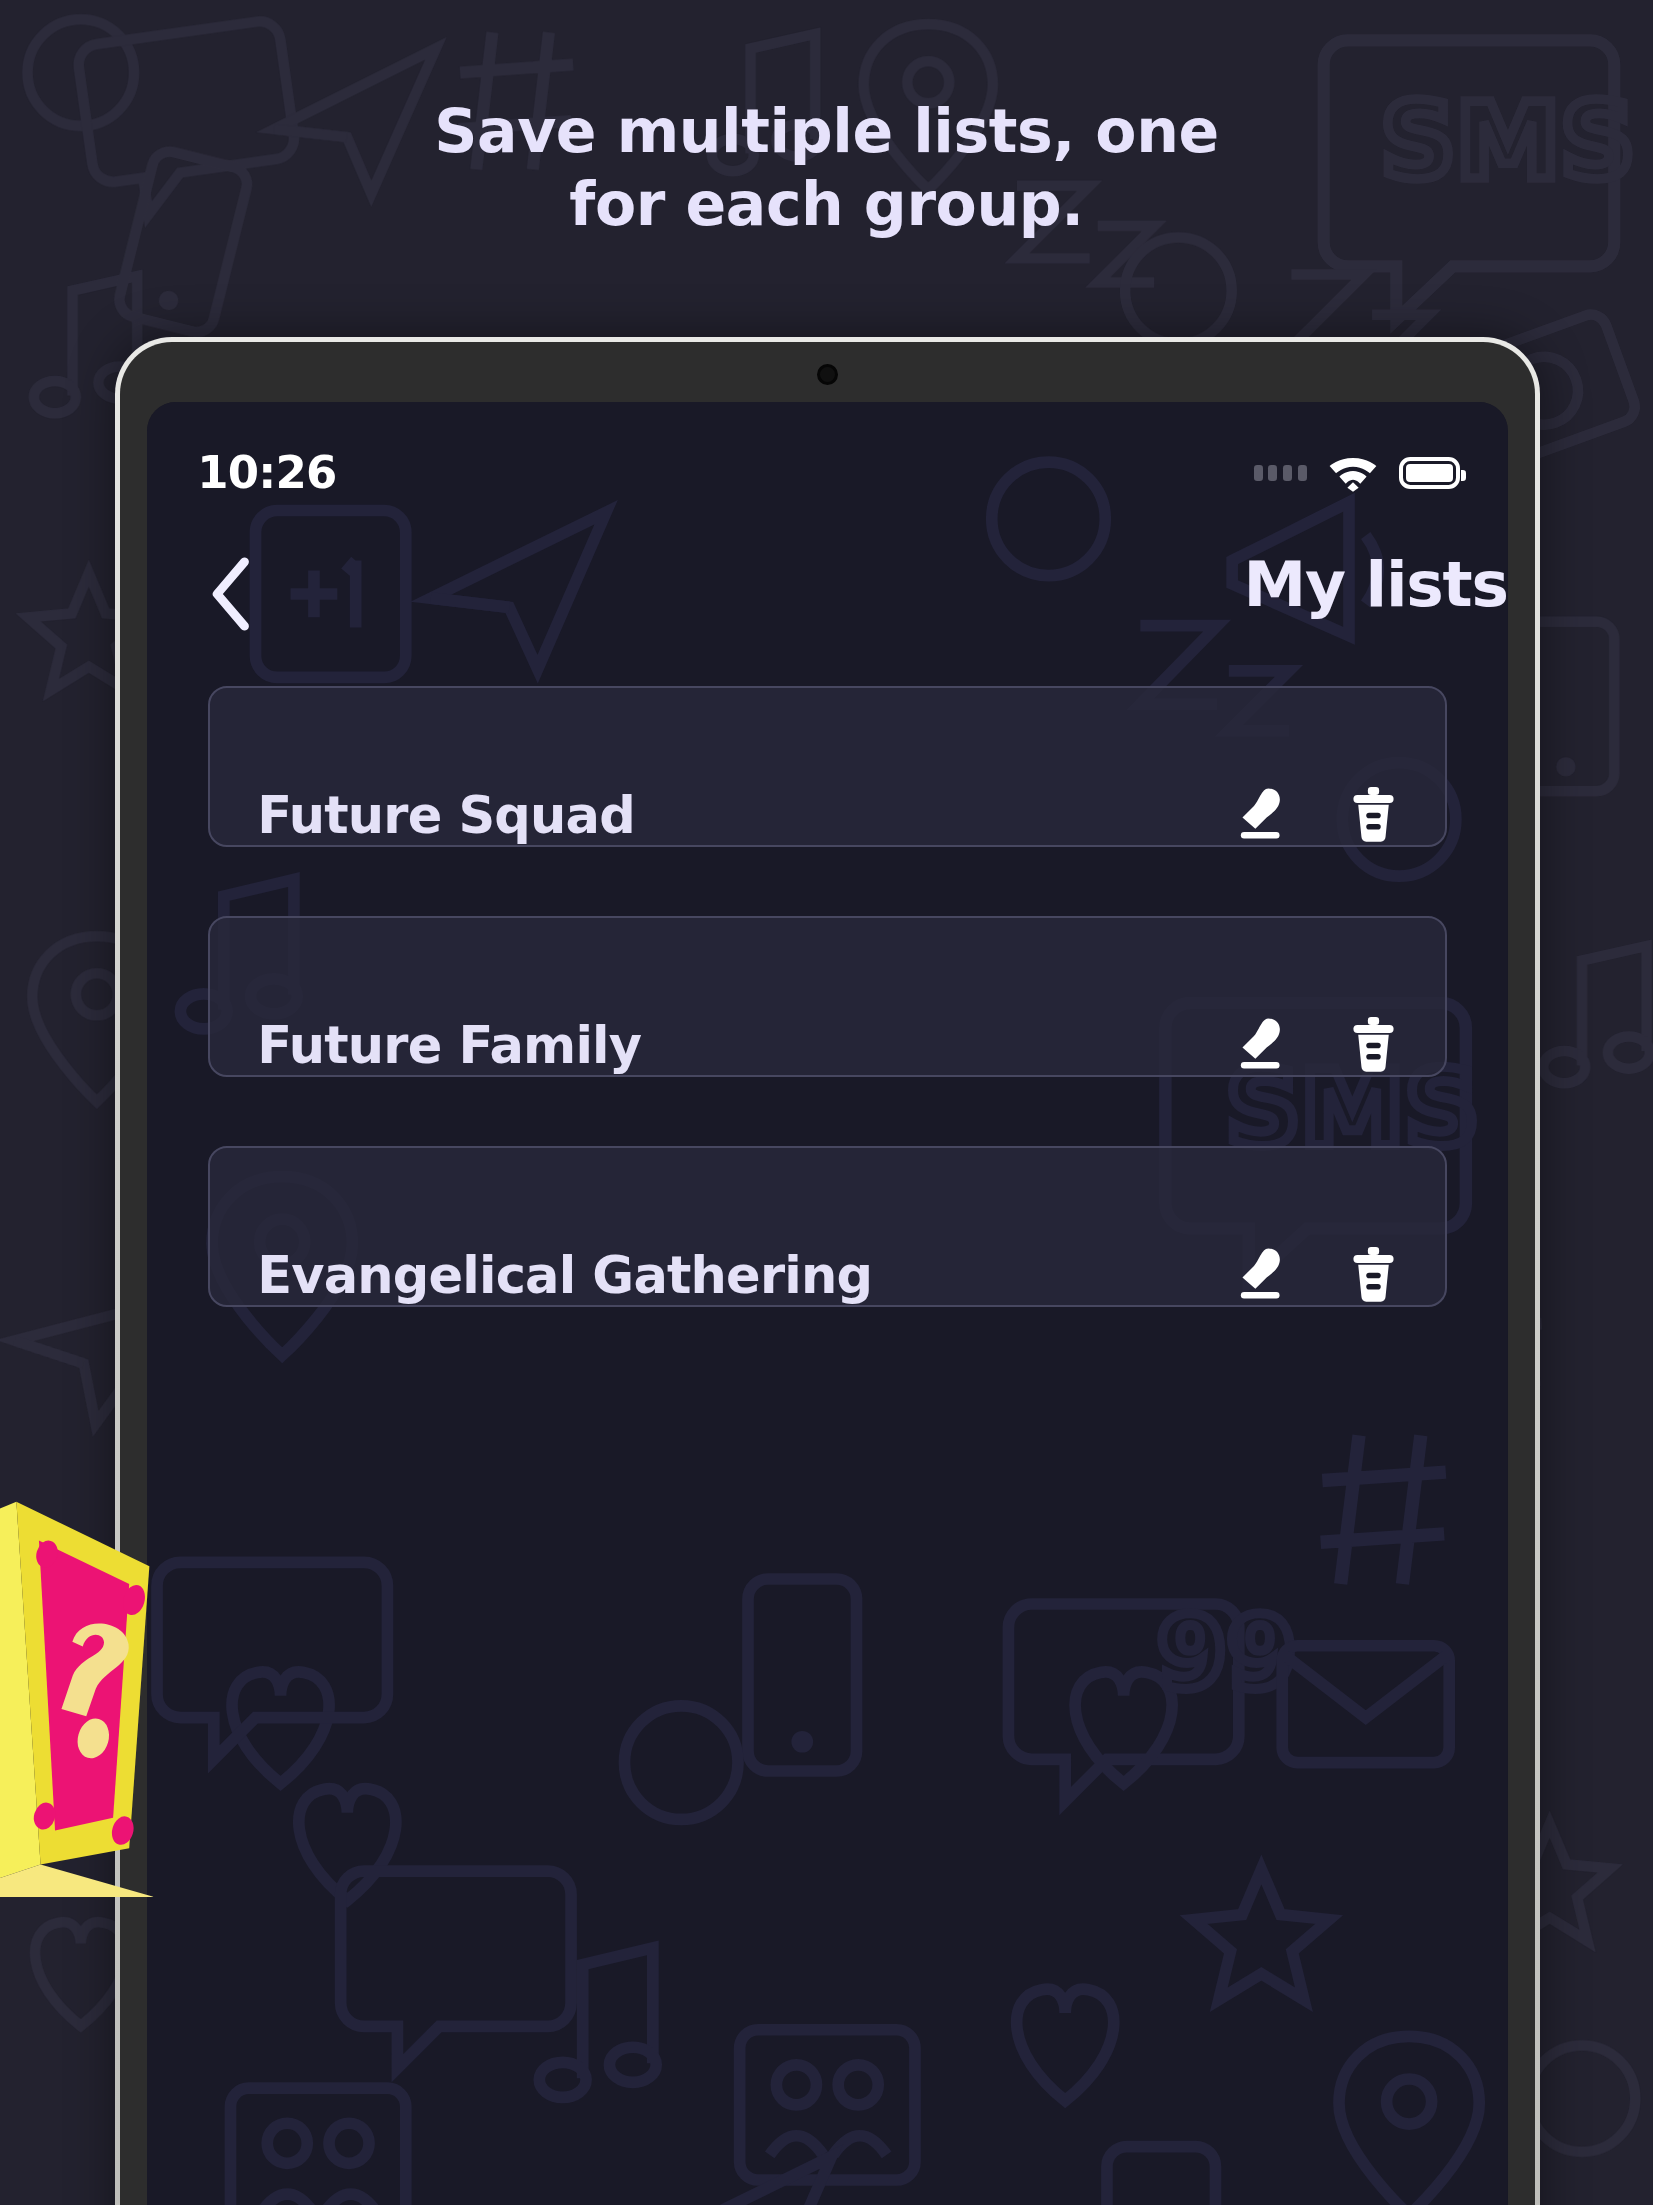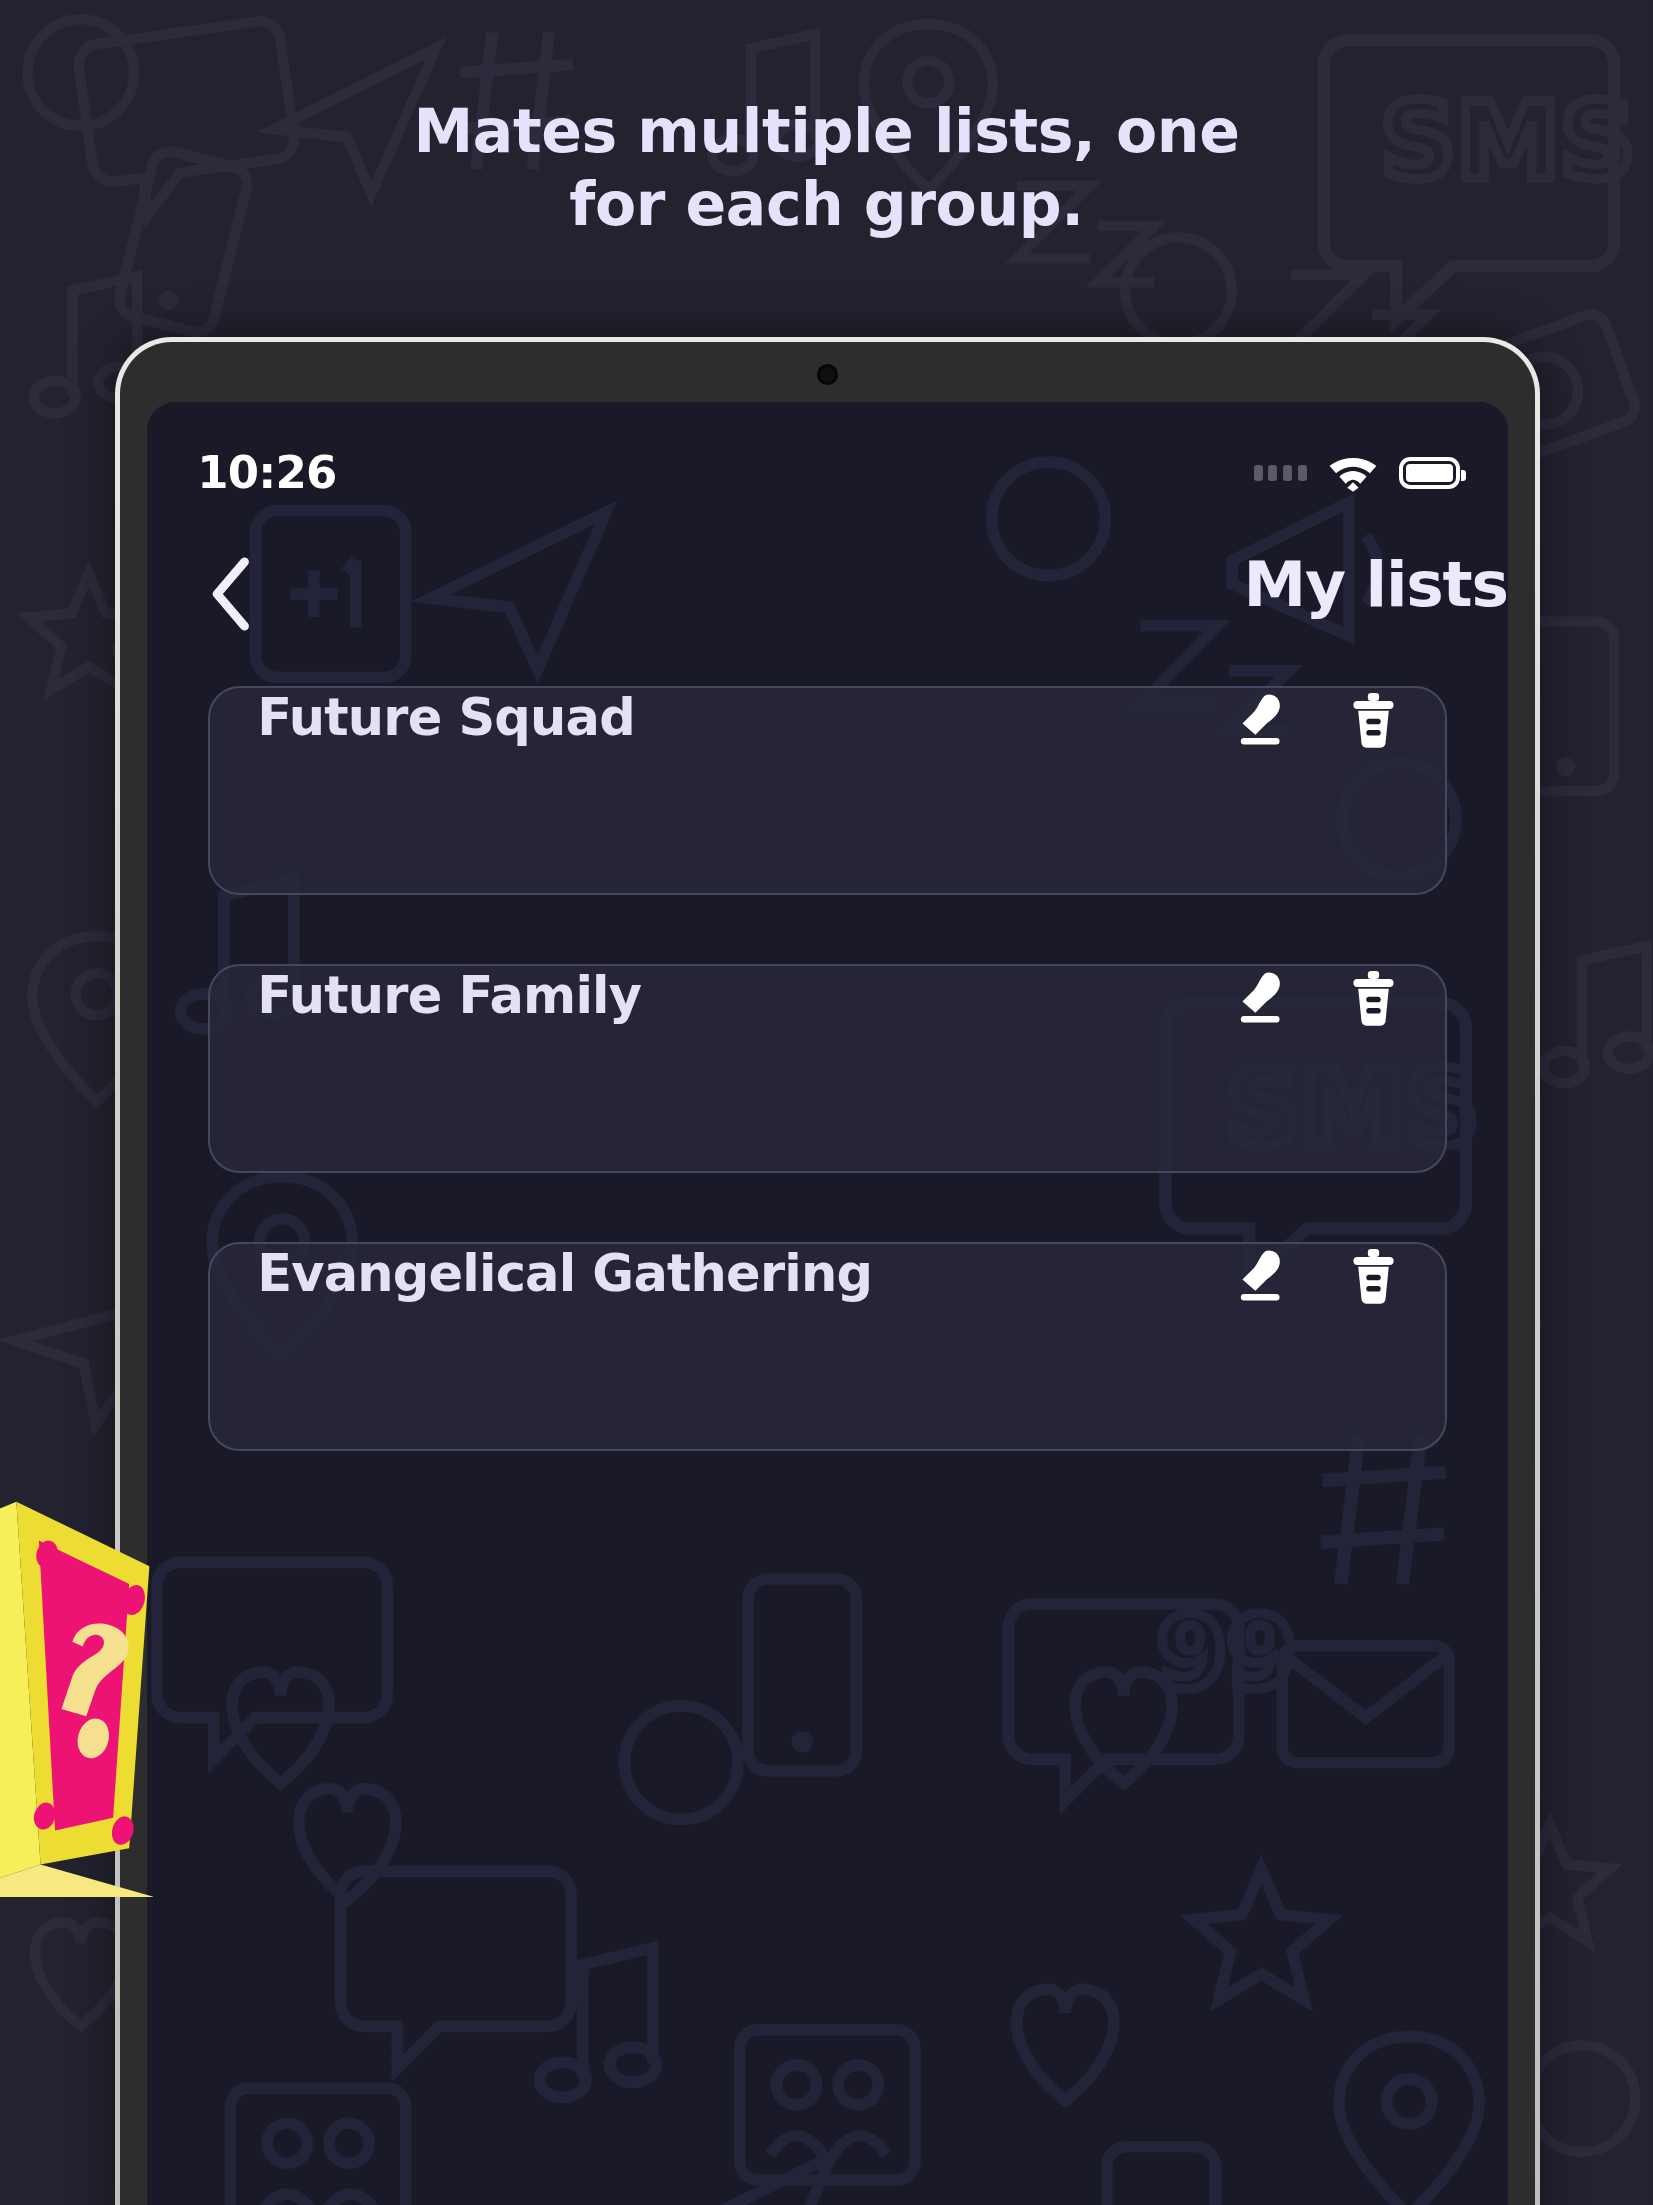--- a/index.html
+++ b/index.html
@@ -199,28 +199,28 @@
     position: absolute;
     top: 284px;
     left: 0;
     right: 0;
     padding: 0 61px;
     box-sizing: border-box;
     z-index: 4;
   }
   .list-card {
     position: relative;
-    height: 209px;
+    height: 161px;
     margin-bottom: 69px;
-    border-radius: 32px;
+    border-radius: 19px;
     background: rgba(40,40,58,0.82);
     border: 2.4px solid #474760;
     box-sizing: border-box;
     display: flex;
-    align-items: flex-start;
+    align-items: flex-end;
     padding: 0 42px 0 47px;
     cursor: pointer;
   }
   .list-card-label {
     flex: 1 1 auto;
     color: #e4e1f7;
     font-size: 51px;
     font-weight: bold;
     letter-spacing: -0.8px;
     white-space: nowrap;
@@ -339,21 +339,21 @@
       <use href="#dd-circle" x="690" y="2600"></use>
       <use href="#dd-star" x="980" y="2640"></use>
       <use href="#dd-envelope" x="330" y="2620"></use>
       <use href="#dd-zzz" x="1250" y="220"></use>
       <use href="#dd-note" x="870" y="30"></use>
       <use href="#dd-circle" x="1380" y="280"></use>
     </g>
   </svg>
 
   <div id="headline">
-    <span class="hl-line">Mates multiple lists, one</span>
+    <span class="hl-line">Save multiple lists, one</span>
     <span class="hl-line">for each group.</span>
   </div>
 
   <div id="device">
     <div id="device-inner">
 
       <div id="camera-dot"></div>
 
       <div id="screen">
 

